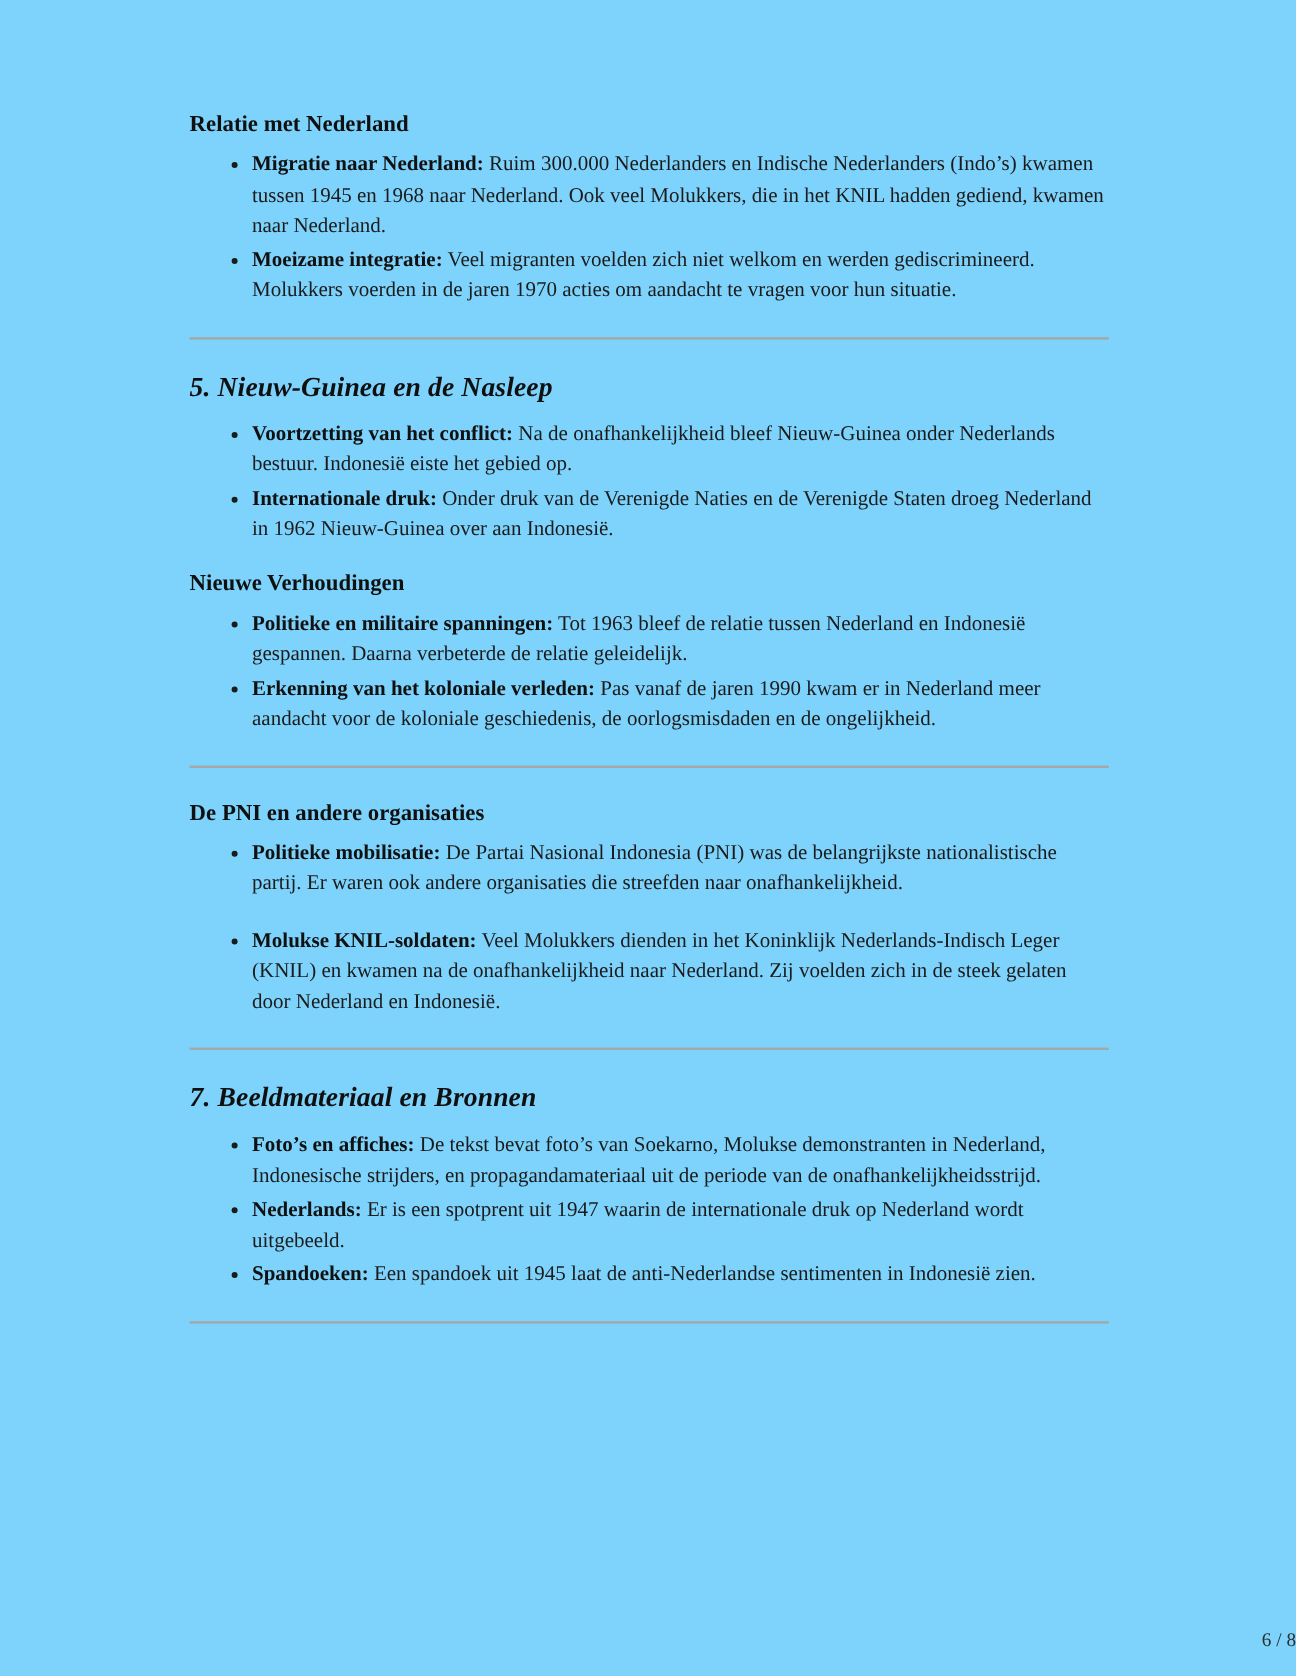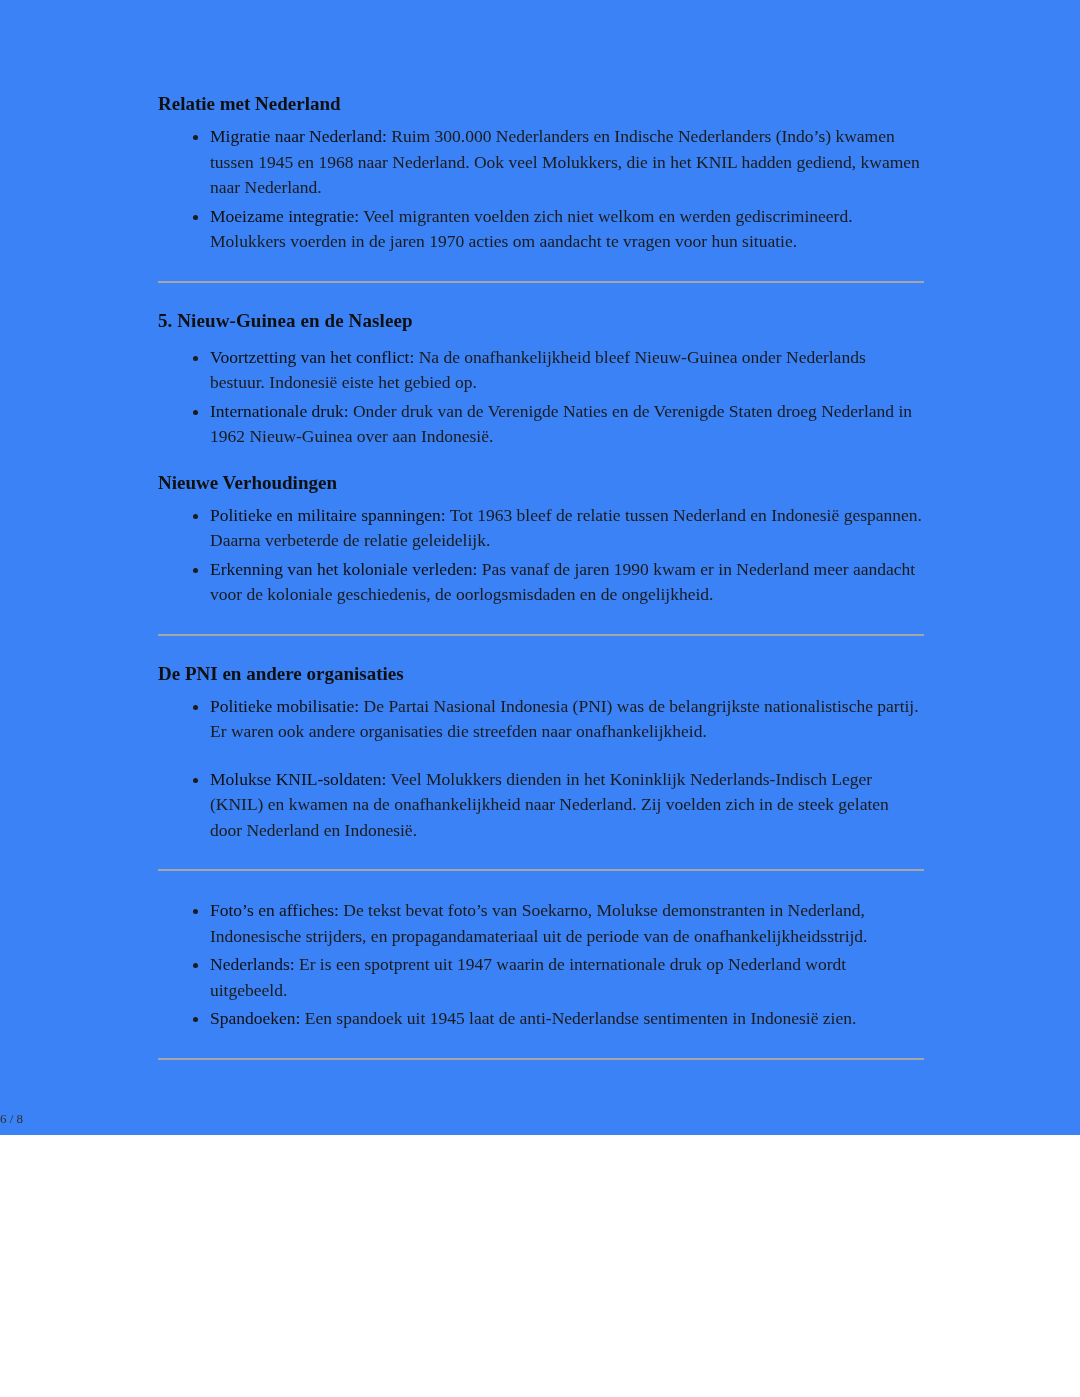--- a/index.html
+++ b/index.html
@@ -5,70 +5,71 @@
   * { margin: 0; padding: 0; box-sizing: border-box; }
   html, body { background: #ffffff; }
   body {
     font-family: "Liberation Serif", "DejaVu Serif", serif;
     color: #1b1b1b;
     -webkit-font-smoothing: antialiased;
   }
   .page {
     position: relative;
     width: 1080px;
-    height: 1135px;
+    height: 1397px;
     margin: 0 auto;
-    background: #3b82f6;
+    background: #7dd3fc;
     overflow: hidden;
   }
   .content {
     position: absolute;
     left: 158px;
     top: 93px;
     width: 766px;
   }
   .section-heading {
-    font-size: 19px;
+    font-size: 23px;
     font-weight: 700;
     color: #101010;
     margin: 2px 0 13px 0;
     letter-spacing: 0.1px;
+    font-style: italic;
   }
   .subsection-title {
     font-size: 19px;
     font-weight: 700;
     color: #101010;
     margin: 0 0 9px 0;
   }
   .subsection { margin-bottom: 22px; }
   ul.bullets {
     list-style: disc;
     margin: 0;
     padding-left: 52px;
   }
   li.bullet {
     font-size: 17.5px;
     line-height: 25.5px;
     margin-bottom: 3px;
     color: #1b1b1b;
   }
-  .bullet-label { font-weight: 400; color: #111; }
+  .bullet-label { font-weight: 700; color: #111; }
   hr.divider {
     border: none;
     border-top: 2px solid #a6a6a6;
     margin: 26px 0 27px 0;
   }
   .section-7 .bullets { margin-top: 2px; }
   .footer {
     position: absolute;
     left: 0;
     right: 0;
-    bottom: 8px;
-    text-align: left;
-    font-size: 13px;
+    bottom: 20px;
+    text-align: right;
+    font-size: 16px;
     color: #2e2e2e;
   }
 </style>
 </head>
 <body>
 
 <div class="page">
   <div class="content">
 
     <section class="section">
@@ -141,20 +142,21 @@
             <span class="bullet-label">Molukse KNIL-soldaten:</span>
             <span class="bullet-text">Veel Molukkers dienden in het Koninklijk Nederlands-Indisch Leger (KNIL) en kwamen na de onafhankelijkheid naar Nederland. Zij voelden zich in de steek gelaten door Nederland en Indonesië.</span>
           </li>
         </ul>
       </div>
     </section>
 
     <hr class="divider">
 
     <section class="section section-7">
+      <h2 class="section-heading">7. Beeldmateriaal en Bronnen</h2>
       <ul class="bullets">
         <li class="bullet">
           <span class="bullet-label">Foto’s en affiches:</span>
           <span class="bullet-text">De tekst bevat foto’s van Soekarno, Molukse demonstranten in Nederland, Indonesische strijders, en propagandamateriaal uit de periode van de onafhankelijkheidsstrijd.</span>
         </li>
         <li class="bullet">
           <span class="bullet-label">Nederlands:</span>
           <span class="bullet-text">Er is een spotprent uit 1947 waarin de internationale druk op Nederland wordt uitgebeeld.</span>
         </li>
         <li class="bullet">

